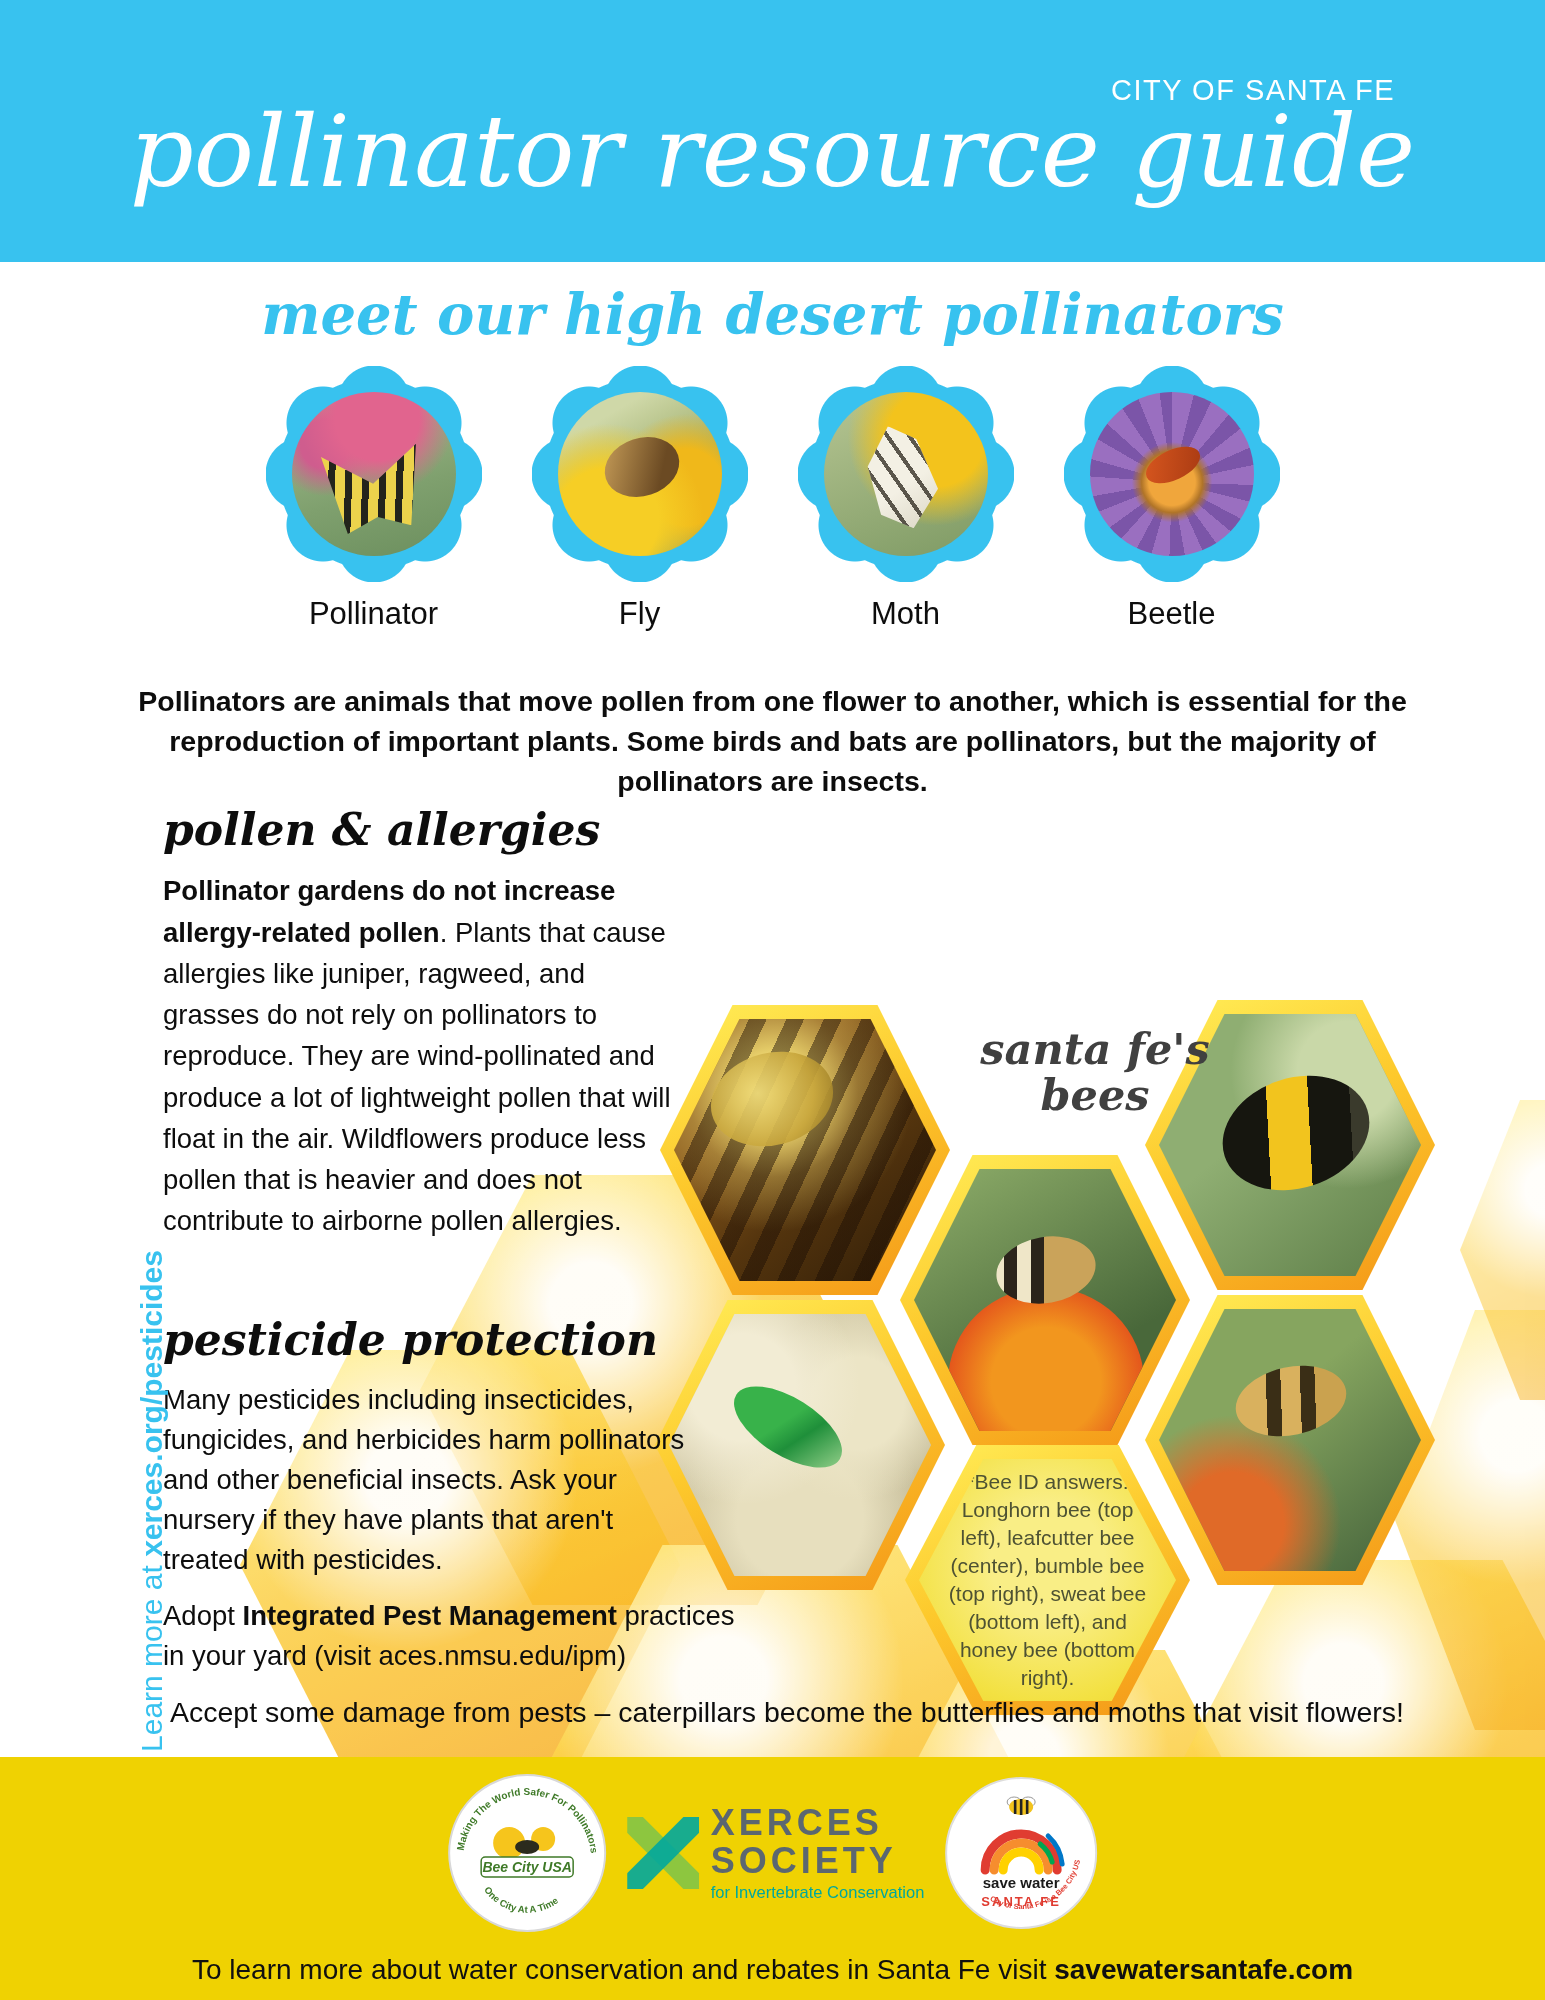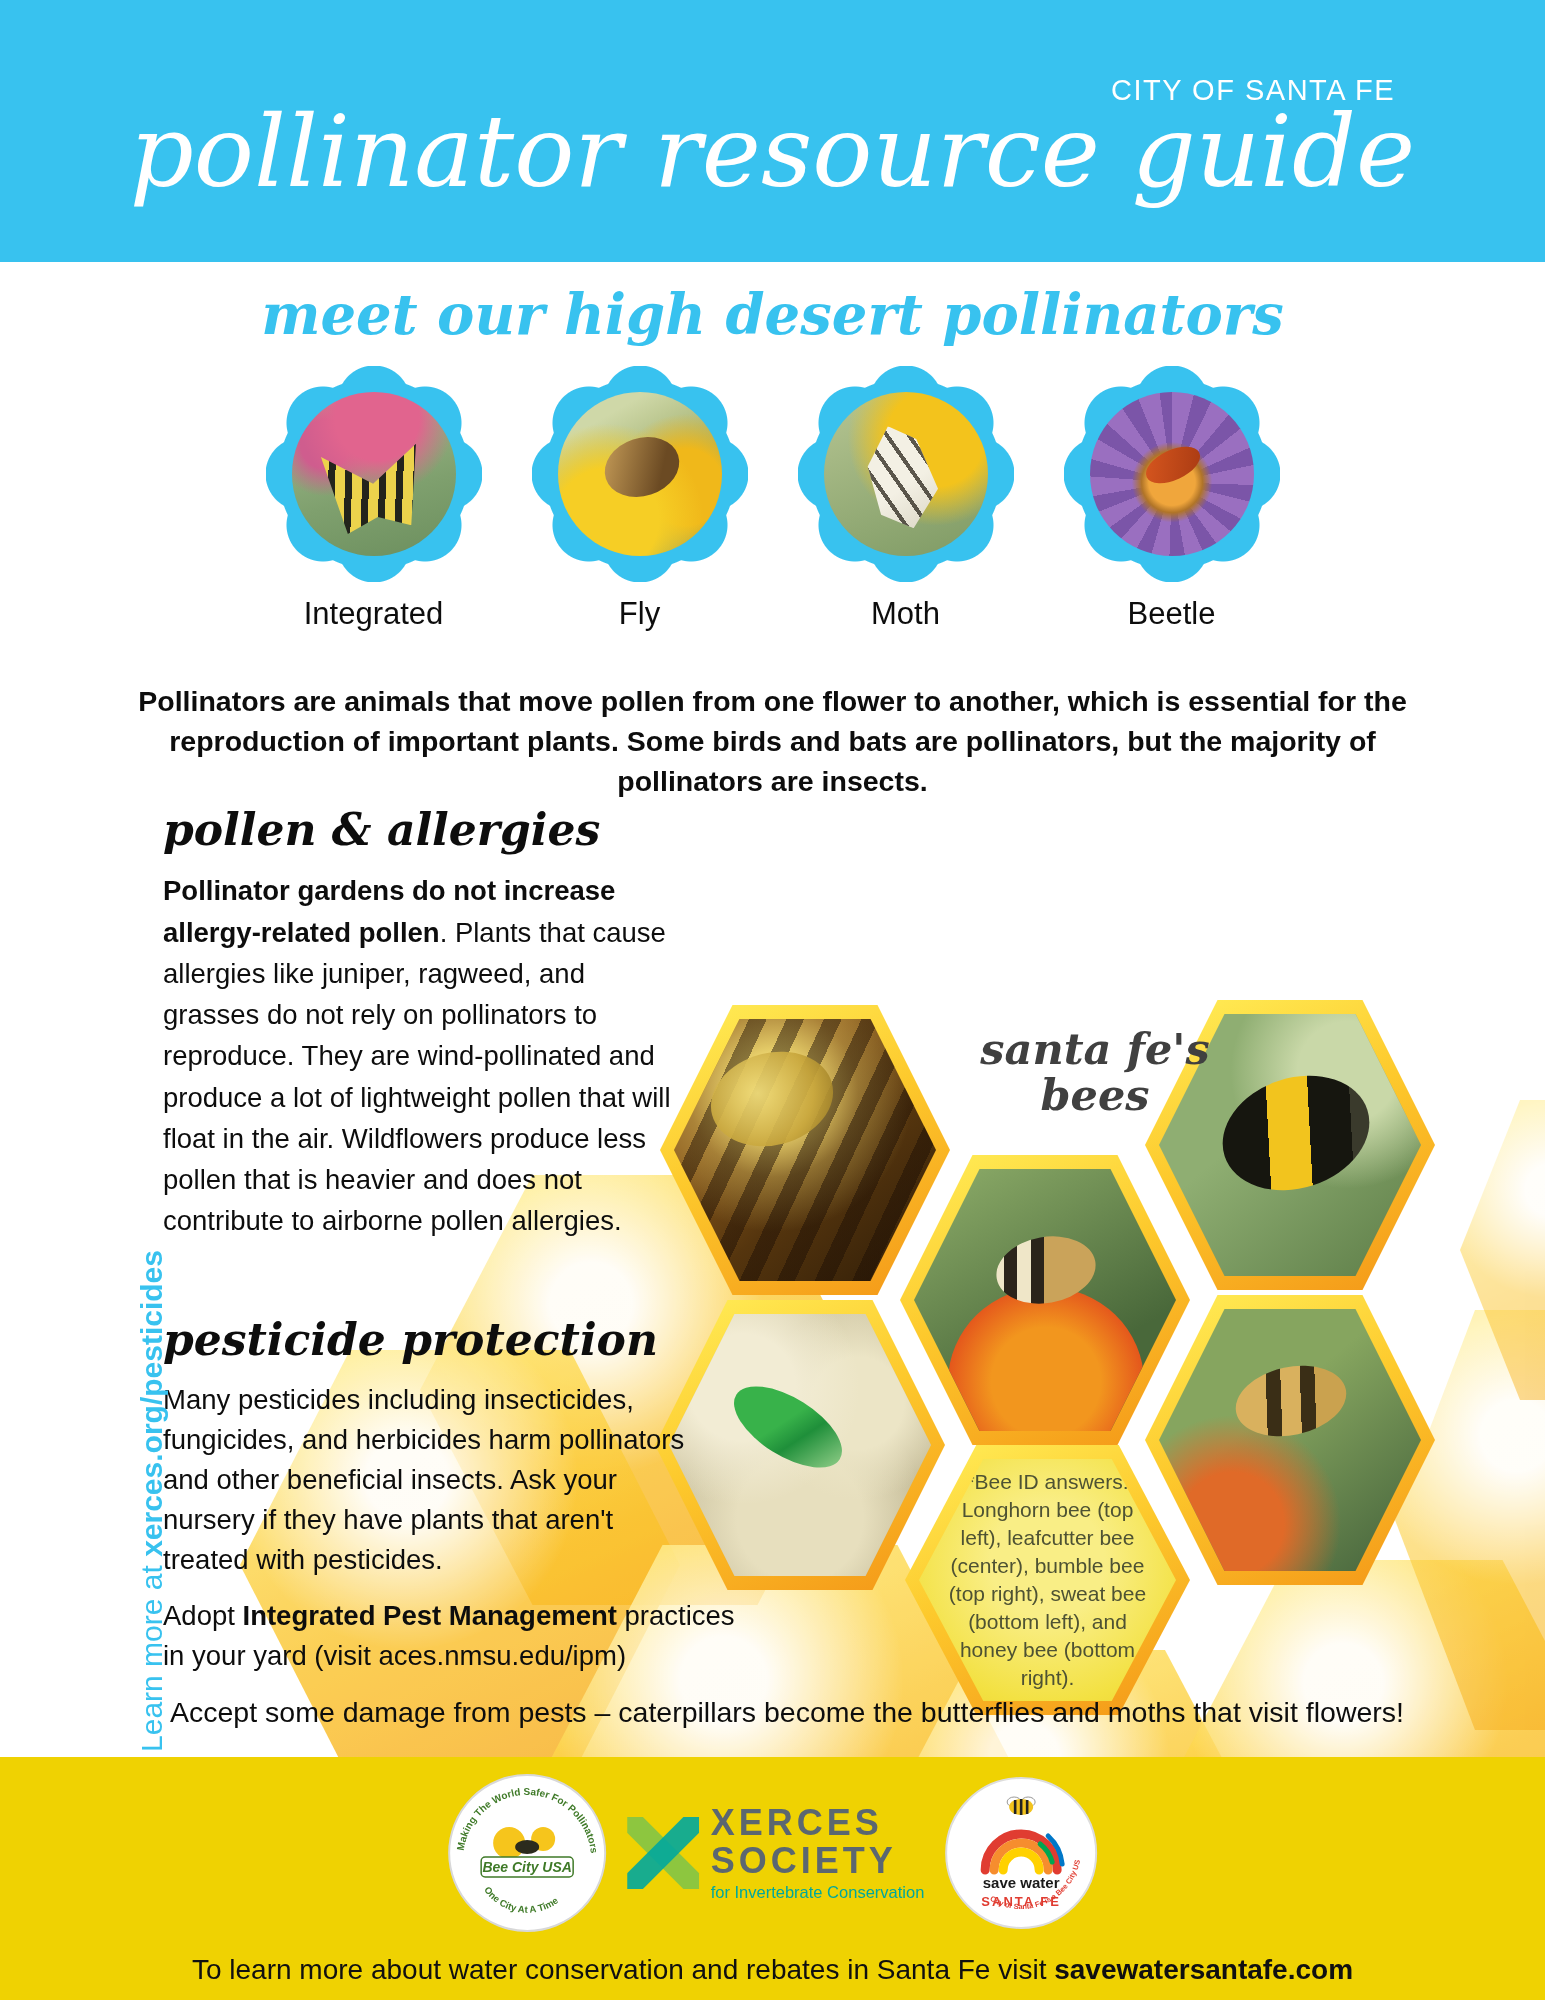--- a/index.html
+++ b/index.html
@@ -245,21 +245,21 @@
 
   <div class="meet-heading">meet our high desert pollinators</div>
 
   <div class="flower-row">
     <div class="flower-item">
       <div class="flower-frame">
         <div class="flower-photo photo-butterfly">
           <div class="butterfly-wings"></div>
         </div>
       </div>
-      <div class="flower-label">Integrated</div>
+      <div class="flower-label">Pollinator</div>
     </div>
     <div class="flower-item">
       <div class="flower-frame">
         <div class="flower-photo photo-fly">
           <div class="fly-body"></div>
         </div>
       </div>
       <div class="flower-label">Fly</div>
     </div>
     <div class="flower-item">

